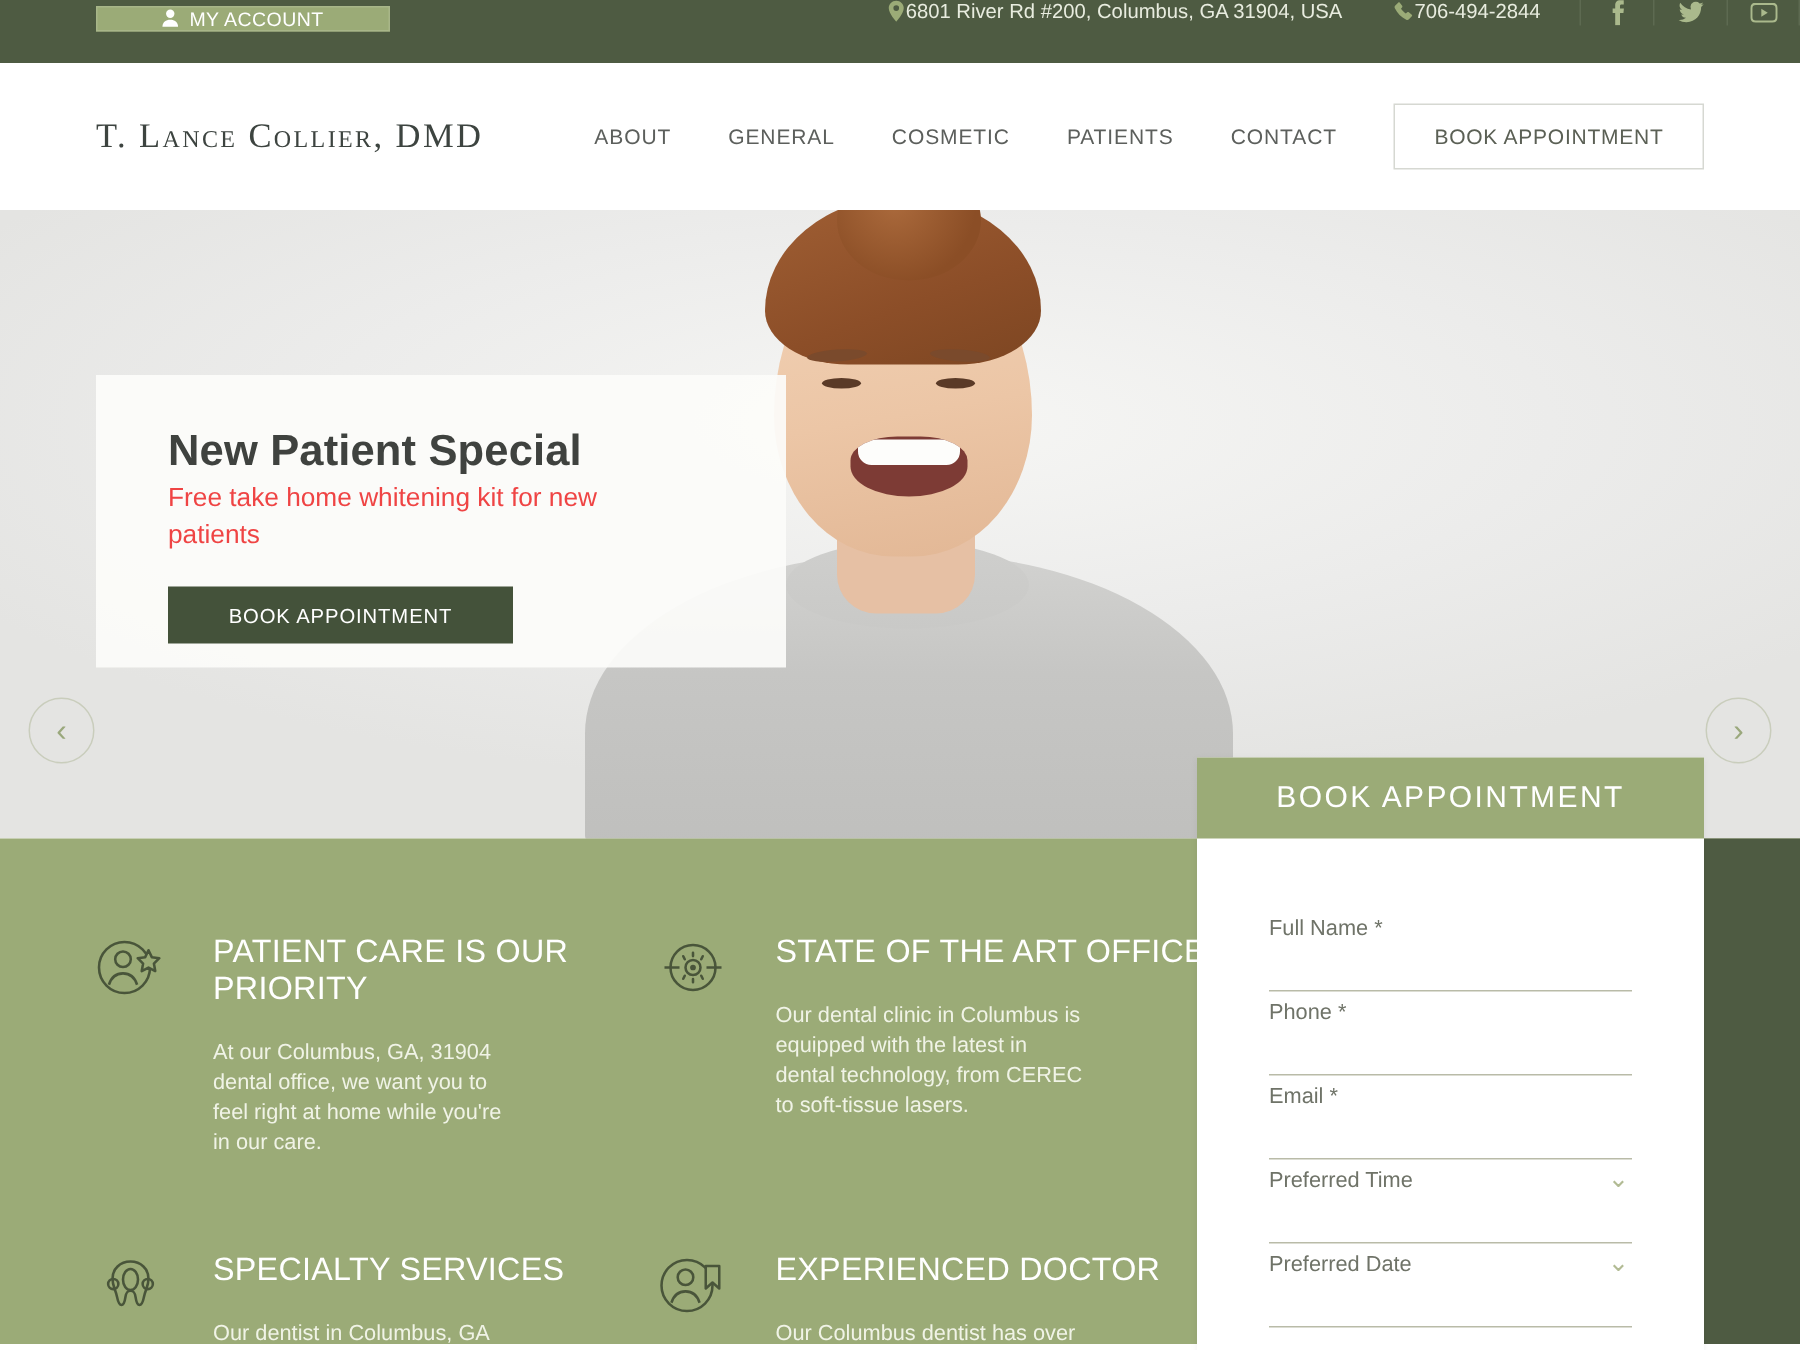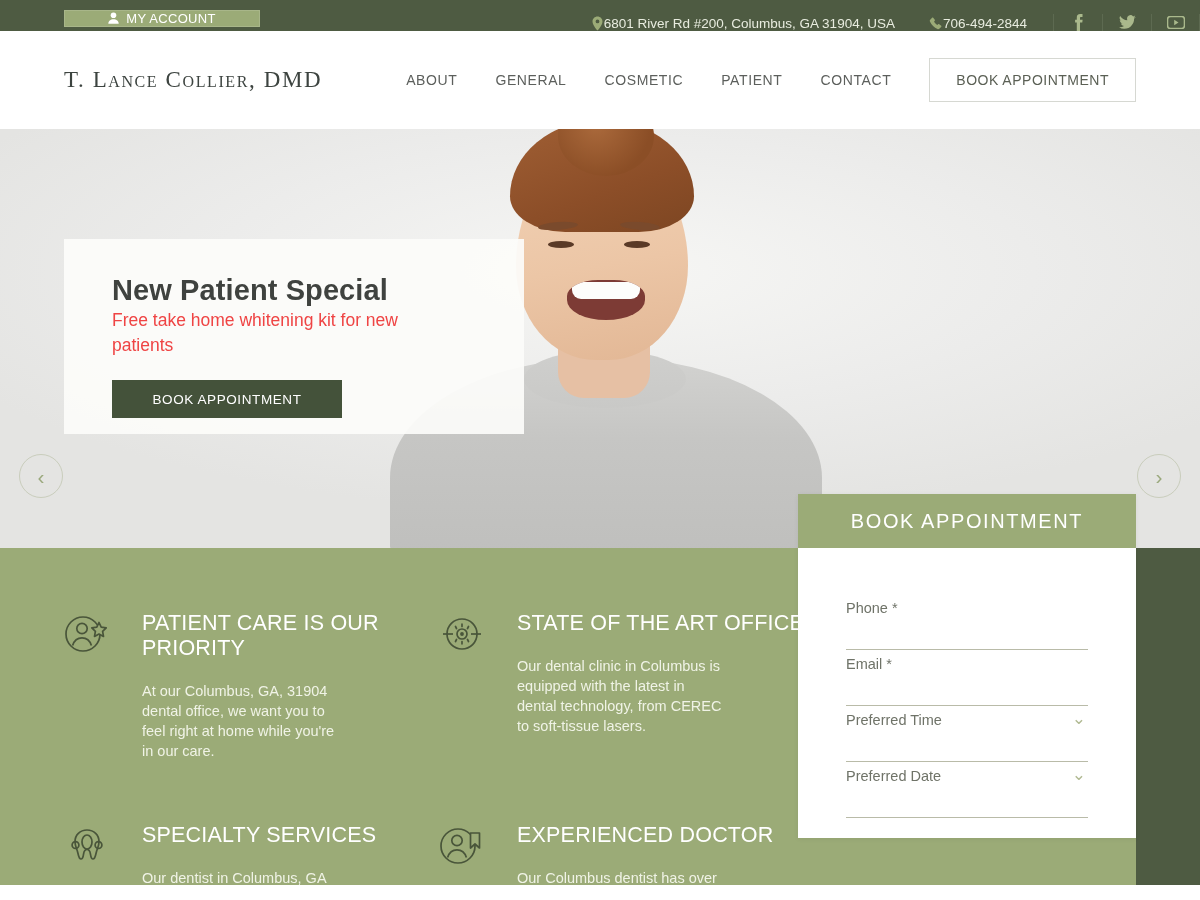--- a/index.html
+++ b/index.html
@@ -5,24 +5,24 @@
   * { box-sizing: border-box; margin: 0; padding: 0; }
   html, body {
     width: 1200px; height: 900px;
     overflow: hidden;
     font-family: "Liberation Sans", sans-serif;
     background: #ffffff;
   }
 
   
   .topbar {
-    height: 31px;
+    height: 42px;
     background: #4e5b42;
     display: flex;
-    align-items: flex-end;
+    align-items: flex-start;
     color: #e8ecdf;
     font-size: 13.5px;
   }
   .account-btn {
     width: 196px;
     margin: 4px 0 4px 64px;
     background: #9bab77;
     border: 1px solid #a8b689;
     display: flex;
     align-items: center;
@@ -345,21 +345,21 @@
 </div>
 
 <div class="header">
   <div class="logo">
     <div class="logo-main">T. Lance Collier, DMD</div>
   </div>
   <div class="nav">
     <div class="nav-item">ABOUT</div>
     <div class="nav-item">GENERAL</div>
     <div class="nav-item">COSMETIC</div>
-    <div class="nav-item">PATIENT</div>
+    <div class="nav-item">PATIENTS</div>
     <div class="nav-item">CONTACT</div>
   </div>
   <div class="book-btn-outline">BOOK APPOINTMENT</div>
 </div>
 
 <div class="hero">
   <div class="hero-photo">
     <div class="fig fig-shirt"></div>
     <div class="fig fig-collar"></div>
     <div class="fig fig-neck"></div>
@@ -451,20 +451,23 @@
     </div>
 
   </div>
 
   <div class="dark-panel"></div>
 
   <div class="booking">
     <div class="booking-head">BOOK APPOINTMENT</div>
     <div class="booking-body">
 
+      <div class="field">
+        <span class="field-label">Full Name *</span>
+      </div>
 
       <div class="field">
         <span class="field-label">Phone *</span>
       </div>
 
       <div class="field">
         <span class="field-label">Email *</span>
       </div>
 
       <div class="field">

